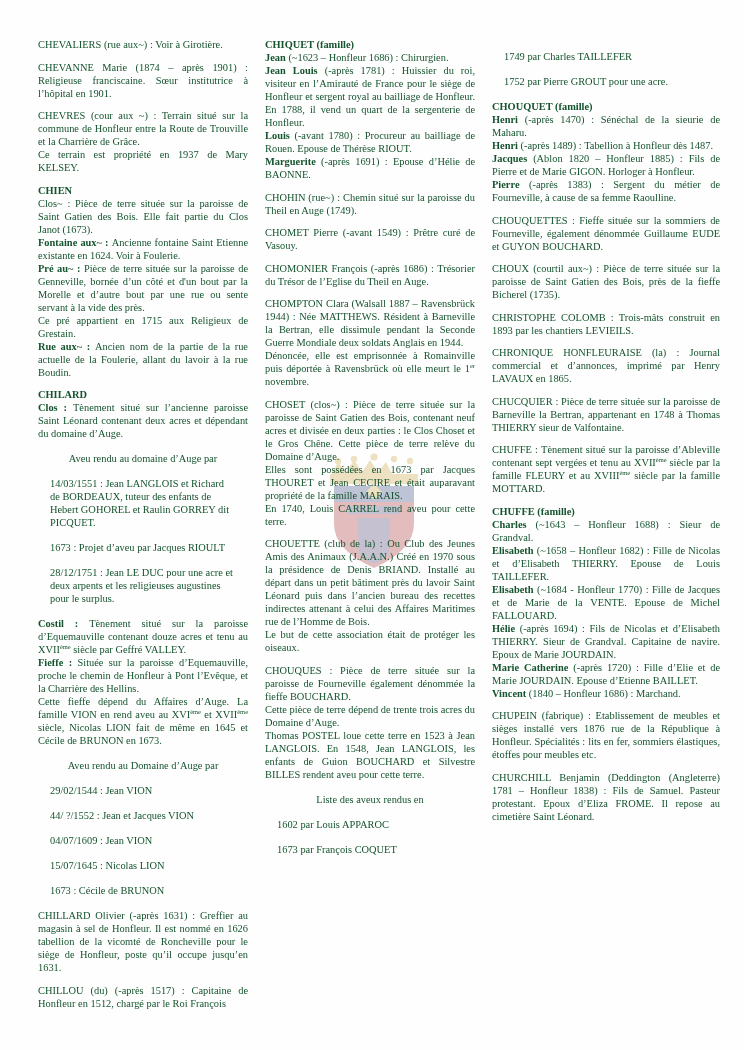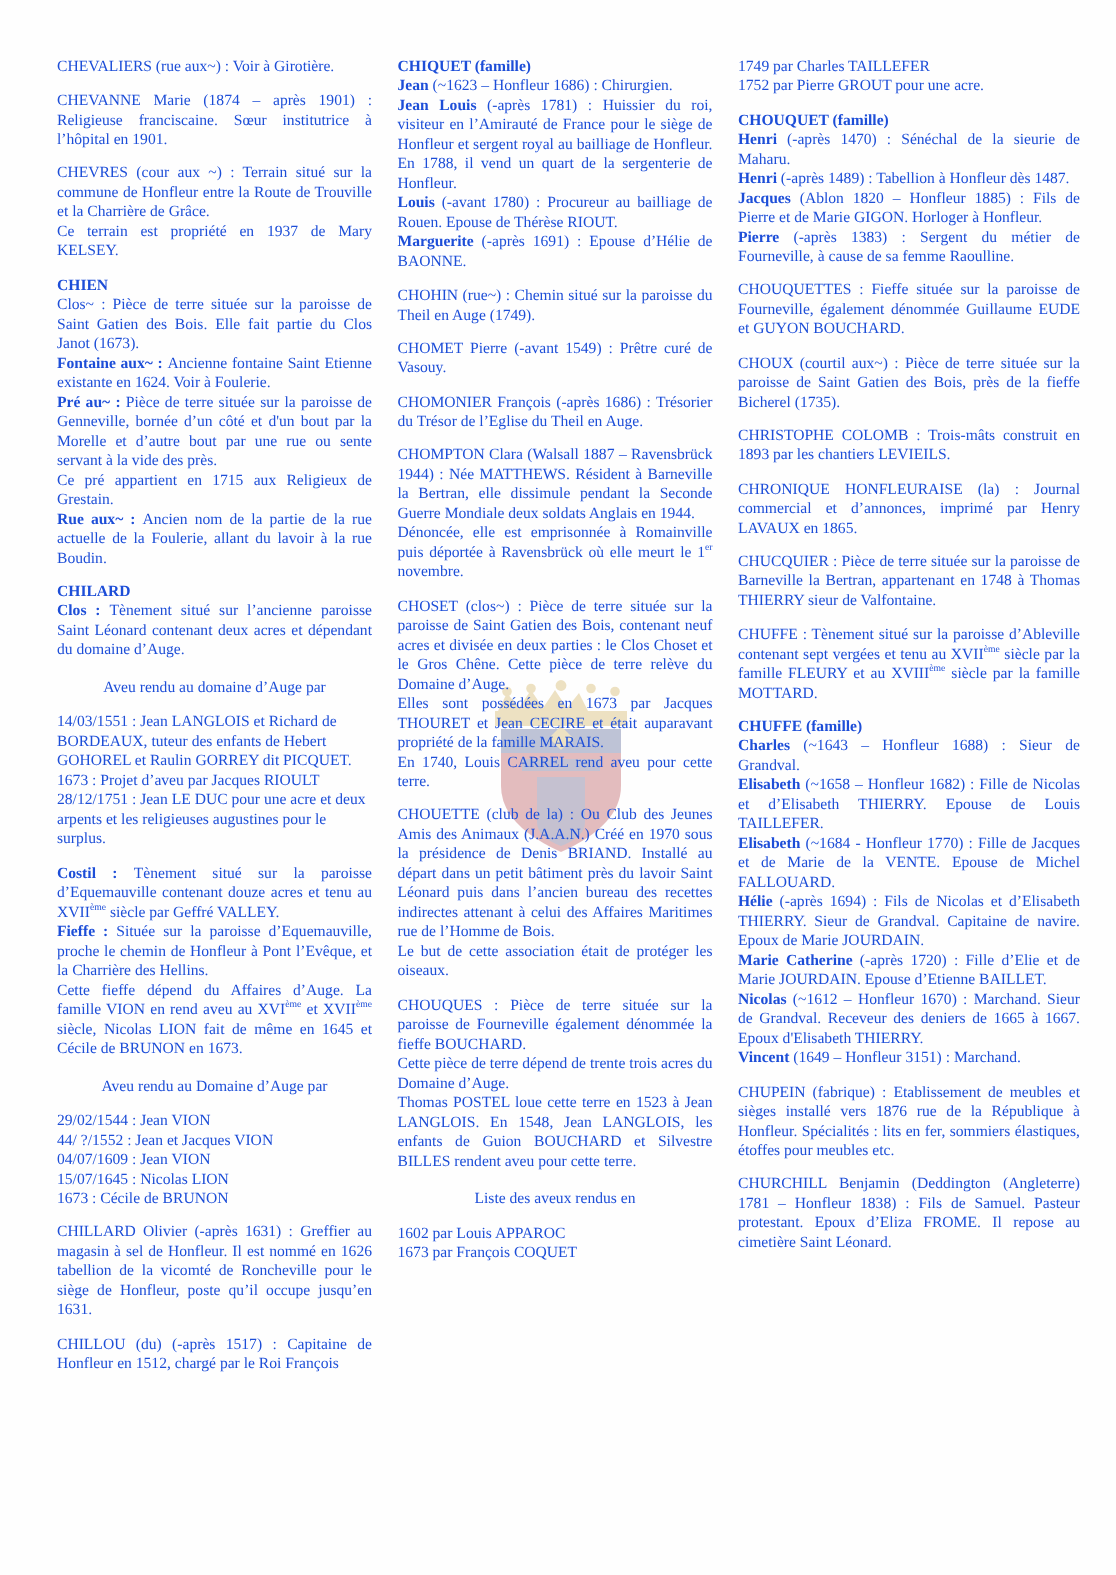--- a/index.html
+++ b/index.html
@@ -7,21 +7,21 @@
     padding: 0;
     background: #ffffff;
   }
   .page {
     position: relative;
     width: 744px;
     height: 1050px;
     background: #fefefe;
     overflow: hidden;
     font-family: "Liberation Serif", "DejaVu Serif", serif;
-    color: #1d4ed8;
+    color: #14532d;
     box-sizing: border-box;
   }
   
   .watermark {
     position: absolute;
     left: 318px;
     top: 448px;
     width: 112px;
     height: 124px;
     opacity: 0.30;
@@ -55,21 +55,21 @@
   .entry { margin: 0 0 9.5px 0; }
   p.line { margin: 0; }
   .hd { font-weight: bold; }
   .center-hd {
     text-align: center;
     font-weight: normal;
     margin: 12px 0 10px 0;
     font-size: 10.4px;
   }
   .plainlist { text-align: left; }
-  .plainlist p { margin: 0; }
+  .plainlist p { margin: 12px; }
   sup.ord { font-size: 0.62em; vertical-align: super; line-height: 0; }
 </style>
 </head>
 <body>
 
 <div class="page">
 
   <svg class="watermark" viewBox="0 0 112 124" xmlns="http://www.w3.org/2000/svg">
     <g>
       <path d="M12 26 h88 v10 h-88 z" fill="#c8a03c"></path>
@@ -213,21 +213,21 @@
 
       <div class="entry">
         <p class="line hd">CHOUQUET (famille)</p>
         <p class="line"><span class="hd">Henri </span><span>(-après 1470) : Sénéchal de la sieurie de Maharu.</span></p>
         <p class="line"><span class="hd">Henri </span><span>(-après 1489) : Tabellion à Honfleur dès 1487.</span></p>
         <p class="line"><span class="hd">Jacques </span><span>(Ablon 1820 – Honfleur 1885) : Fils de Pierre et de Marie GIGON. Horloger à Honfleur.</span></p>
         <p class="line"><span class="hd">Pierre </span><span>(-après 1383) : Sergent du métier de Fourneville, à cause de sa femme Raoulline.</span></p>
       </div>
 
       <div class="entry">
-        <p class="line">CHOUQUETTES : Fieffe située sur la paroisse de Fourneville, également dénommée Guillaume EUDE et GUYON BOUCHARD.</p>
+        <p class="line">CHOUQUETTES : Fieffe située sur la sommiers de Fourneville, également dénommée Guillaume EUDE et GUYON BOUCHARD.</p>
       </div>
 
       <div class="entry">
         <p class="line">CHOUX (courtil aux~) : Pièce de terre située sur la paroisse de Saint Gatien des Bois, près de la fieffe Bicherel (1735).</p>
       </div>
 
       <div class="entry">
         <p class="line">CHRISTOPHE COLOMB : Trois-mâts construit en 1893 par les chantiers LEVIEILS.</p>
       </div>
 
@@ -243,22 +243,21 @@
         <p class="line"><span>CHUFFE : Tènement situé sur la paroisse d’Ableville contenant sept vergées et tenu au XVII</span><sup class="ord">ème</sup><span> siècle par la famille FLEURY et au XVIII</span><sup class="ord">ème</sup><span> siècle par la famille MOTTARD.</span></p>
       </div>
 
       <div class="entry">
         <p class="line hd">CHUFFE (famille)</p>
         <p class="line"><span class="hd">Charles </span><span>(~1643 – Honfleur 1688) : Sieur de Grandval.</span></p>
         <p class="line"><span class="hd">Elisabeth </span><span>(~1658 – Honfleur 1682) : Fille de Nicolas et d’Elisabeth THIERRY. Epouse de Louis TAILLEFER.</span></p>
         <p class="line"><span class="hd">Elisabeth </span><span>(~1684 - Honfleur 1770) : Fille de Jacques et de Marie de la VENTE. Epouse de Michel FALLOUARD.</span></p>
         <p class="line"><span class="hd">Hélie </span><span>(-après 1694) : Fils de Nicolas et d’Elisabeth THIERRY. Sieur de Grandval. Capitaine de navire. Epoux de Marie JOURDAIN.</span></p>
         <p class="line"><span class="hd">Marie Catherine </span><span>(-après 1720) : Fille d’Elie et de Marie JOURDAIN. Epouse d’Etienne BAILLET.</span></p>
-        <p class="line"><span class="hd">Nicolas </span><span>(~1612 – Honfleur 1670) : Marchand. Sieur de Grandval. Receveur des deniers de 1665 à 1667. Epoux d'Elisabeth THIERRY.</span></p>
-        <p class="line"><span class="hd">Vincent </span><span>(1649 – Honfleur 3151) : Marchand.</span></p>
+        <p class="line"><span class="hd">Vincent </span><span>(1840 – Honfleur 1686) : Marchand.</span></p>
       </div>
 
       <div class="entry">
         <p class="line">CHUPEIN (fabrique) : Etablissement de meubles et sièges installé vers 1876 rue de la République à Honfleur. Spécialités : lits en fer, sommiers élastiques, étoffes pour meubles etc.</p>
       </div>
 
       <div class="entry">
         <p class="line">CHURCHILL Benjamin (Deddington (Angleterre) 1781 – Honfleur 1838) : Fils de Samuel. Pasteur protestant. Epoux d’Eliza FROME. Il repose au cimetière Saint Léonard.</p>
       </div>
     </div>

